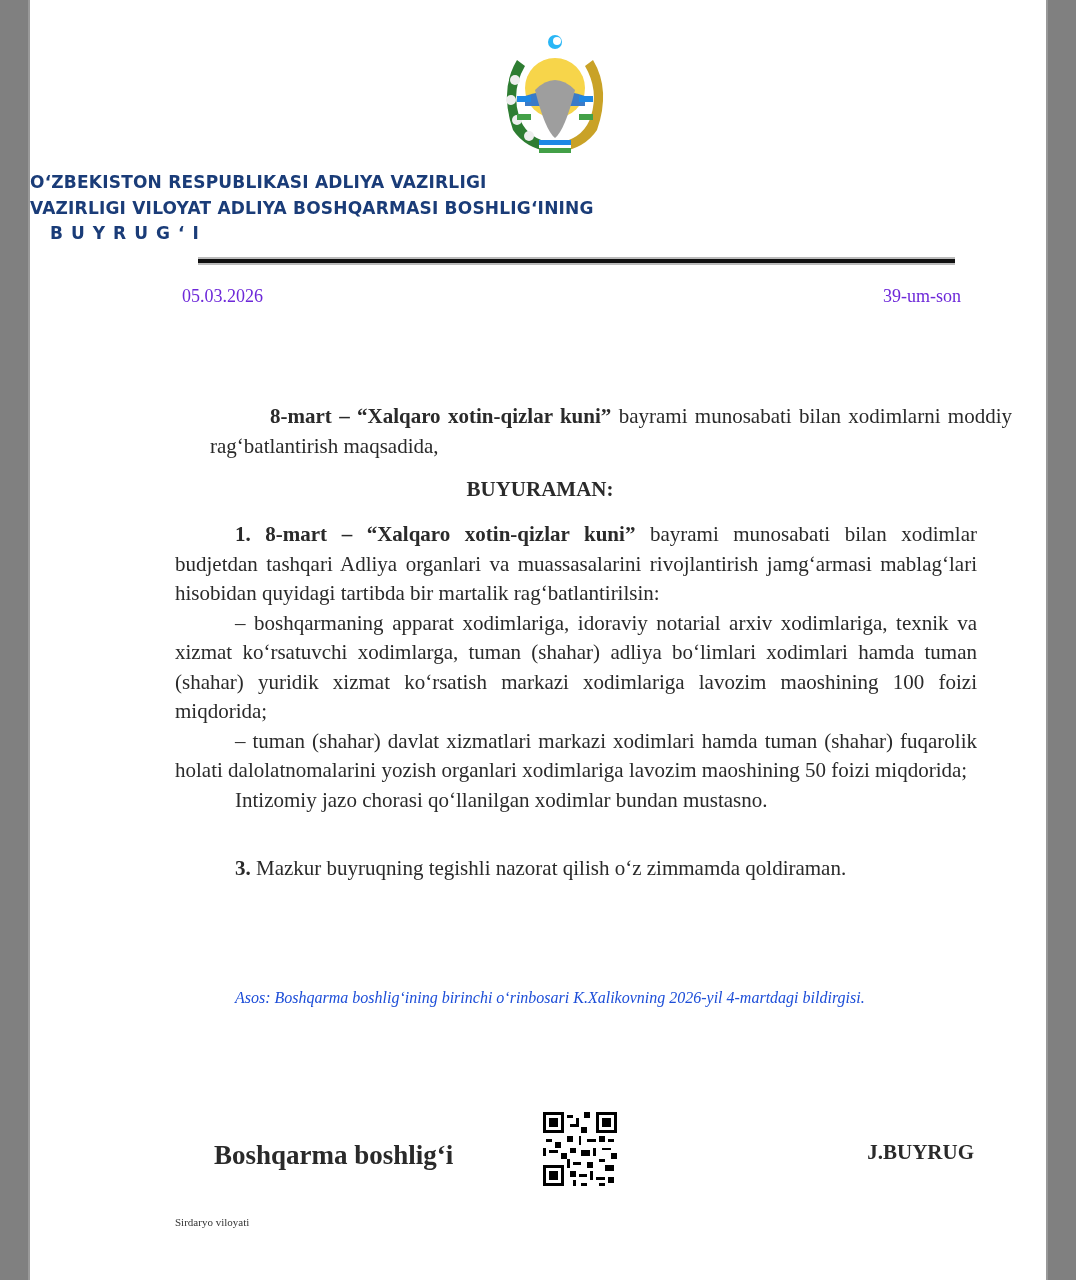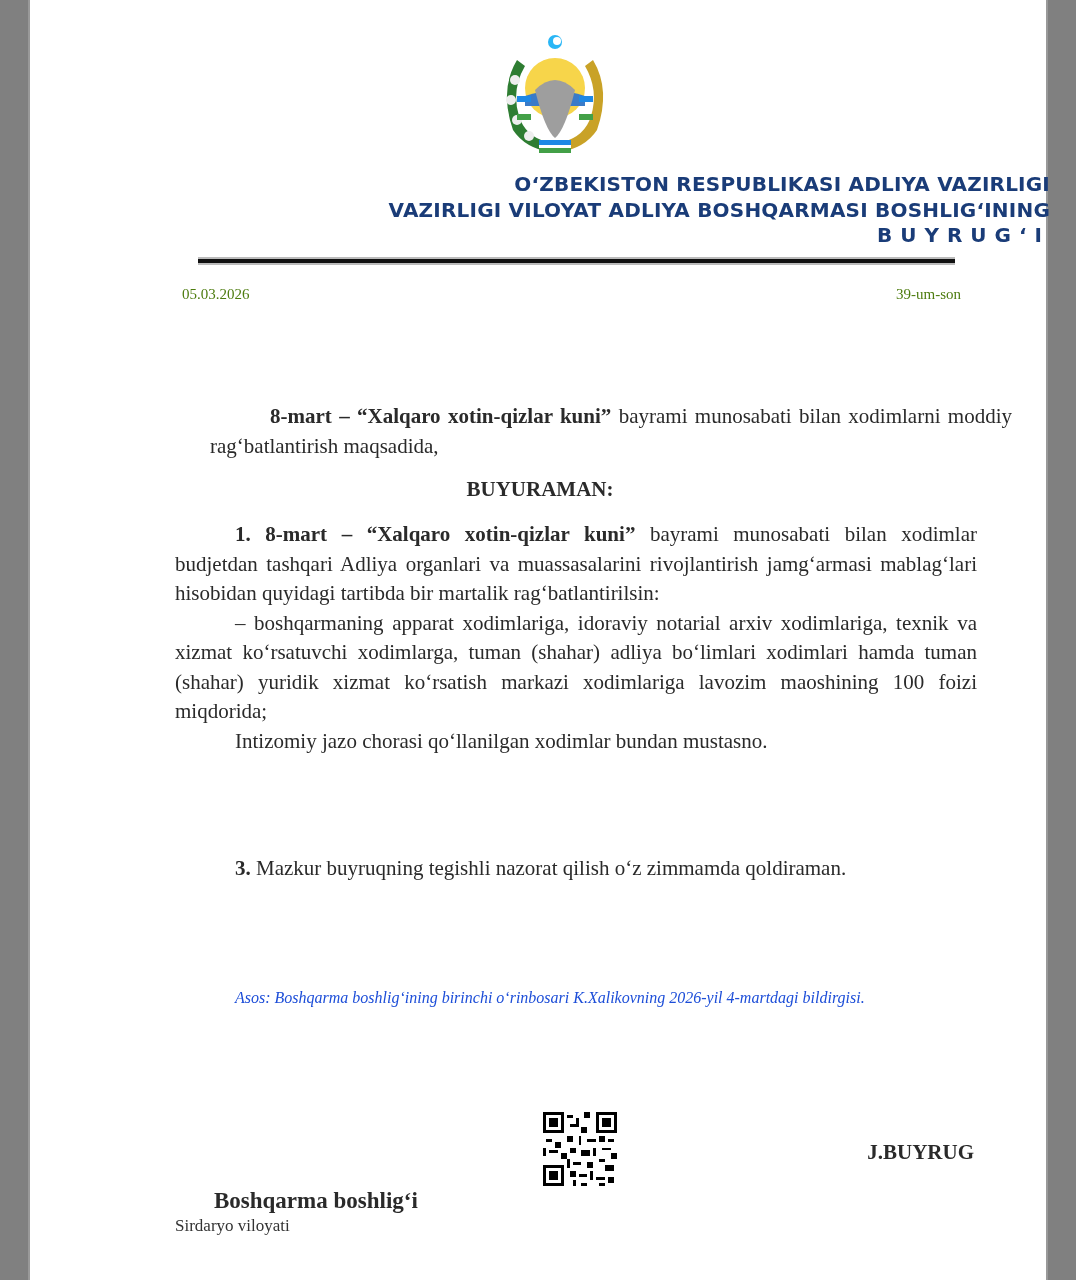--- a/index.html
+++ b/index.html
@@ -13,33 +13,33 @@
     position: absolute; left: 28px; top: 0; width: 1020px; height: 1280px;
     background: #ffffff;
     border-left: 2px solid #999; border-right: 2px solid #999;
     box-sizing: border-box;
     color: #2a2a2a;
   }
   .emblem {
     position: absolute; left: 465px; top: 30px; width: 120px; height: 128px;
   }
   .org {
-    position: absolute; left: 0; width: 1020px; text-align: right;
+    position: absolute; left: 0; width: 1020px; text-align: left;
     font-family: "DejaVu Sans", sans-serif; font-weight: bold;
-    color: #1a3c78; font-size: 20px; letter-spacing: 0.2px;
+    color: #1a3c78; font-size: 17px; letter-spacing: 0.2px;
   }
   .org.l1 { top: 172px; }
   .org.l2 { top: 198px; }
-  .org.l3 { top: 223px; letter-spacing: 8px; }
+  .org.l3 { top: 223px; letter-spacing: 8px; margin-left: 20px; }
   .rule {
     position: absolute; left: 168px; width: 757px; top: 259px; height: 4px;
     background: #111; box-shadow: 0 -2px 0 #bbb, 0 2px 0 #bbb;
   }
   .meta {
-    position: absolute; top: 286px; font-size: 15px; color: #4d7c0f;
+    position: absolute; top: 286px; font-size: 18px; color: #6d28d9;
   }
   .meta.date { left: 152px; }
   .meta.num { right: 85px; }
   .title {
     position: absolute; top: 342px; left: 0; width: 1020px; text-align: center;
     font-weight: bold; font-size: 21px;
   }
   .body {
     position: absolute; left: 145px; width: 802px;
     font-size: 21px; line-height: 29.5px; text-align: justify;
@@ -51,24 +51,24 @@
     position: absolute; top: 477px; left: 0; width: 1020px; text-align: center;
     font-weight: bold; font-size: 21px;
   }
   .items { top: 520px; }
   .items2 { top: 854px; }
   .basis {
     position: absolute; left: 145px; width: 802px; top: 987px;
     font-size: 16px; font-style: italic; line-height: 22px; text-align: justify;
     text-indent: 60px; color: #1d4ed8;
   }
-  .sig-title { position: absolute; left: 184px; top: 1140px; font-weight: bold; font-size: 23px; margin-top: 48px; }
+  .sig-title { position: absolute; left: 184px; top: 1140px; font-weight: bold; font-size: 27px; }
   .sig-name { position: absolute; right: 72px; top: 1140px; font-weight: bold; font-size: 21px; }
   .qr { position: absolute; left: 513px; top: 1112px; width: 74px; height: 74px; }
-  .region { position: absolute; left: 145px; top: 1216px; font-size: 17px; color: #333; }
+  .region { position: absolute; left: 145px; top: 1216px; font-size: 11px; color: #333; }
 </style>
 </head>
 <body>
 
 <div class="page">
 
   <div class="emblem">
     <svg width="120" height="128" viewBox="0 0 120 128">
       <path d="M22 30 Q4 60 18 100 Q30 118 55 122 L52 112 Q30 106 24 86 Q16 60 30 36 Z" fill="#2e7d32"></path>
       <circle cx="20" cy="50" r="5" fill="#eee"></circle>
@@ -102,20 +102,21 @@
 
   <div class="body preamble">
     <p class="ind"><b>8-mart – “Xalqaro xotin-qizlar kuni”</b><span> bayrami munosabati bilan xodimlarni moddiy rag‘batlantirish maqsadida,</span></p>
   </div>
 
   <div class="order-word">BUYURAMAN:</div>
 
   <div class="body items">
     <p class="ind"><b>1.</b><b> 8-mart – “Xalqaro xotin-qizlar kuni”</b><span> bayrami munosabati bilan xodimlar budjetdan tashqari Adliya organlari va muassasalarini rivojlantirish jamg‘armasi mablag‘lari hisobidan quyidagi tartibda bir martalik rag‘batlantirilsin:</span></p>
     <p class="ind">– boshqarmaning apparat xodimlariga, idoraviy notarial arxiv xodimlariga, texnik va xizmat ko‘rsatuvchi xodimlarga, tuman (shahar) adliya bo‘limlari xodimlari hamda tuman (shahar) yuridik xizmat ko‘rsatish markazi xodimlariga lavozim maoshining 100 foizi miqdorida;</p>
+    <p class="ind">– tuman (shahar) davlat xizmatlari markazi xodimlari hamda tuman (shahar) fuqarolik holati dalolatnomalarini yozish organlari xodimlariga lavozim maoshining 50 foizi miqdorida;</p>
     <p class="ind">Intizomiy jazo chorasi qo‘llanilgan xodimlar bundan mustasno.</p>
   </div>
 
   <div class="body items2">
     <p class="ind"><b>3.</b><span> Mazkur buyruqning tegishli nazorat qilish o‘z zimmamda qoldiraman.</span></p>
   </div>
 
   <div class="basis">Asos: Boshqarma boshlig‘ining birinchi o‘rinbosari K.Xalikovning 2026-yil 4-martdagi bildirgisi.</div>
 
   <div class="sig-title">Boshqarma boshlig‘i</div>

